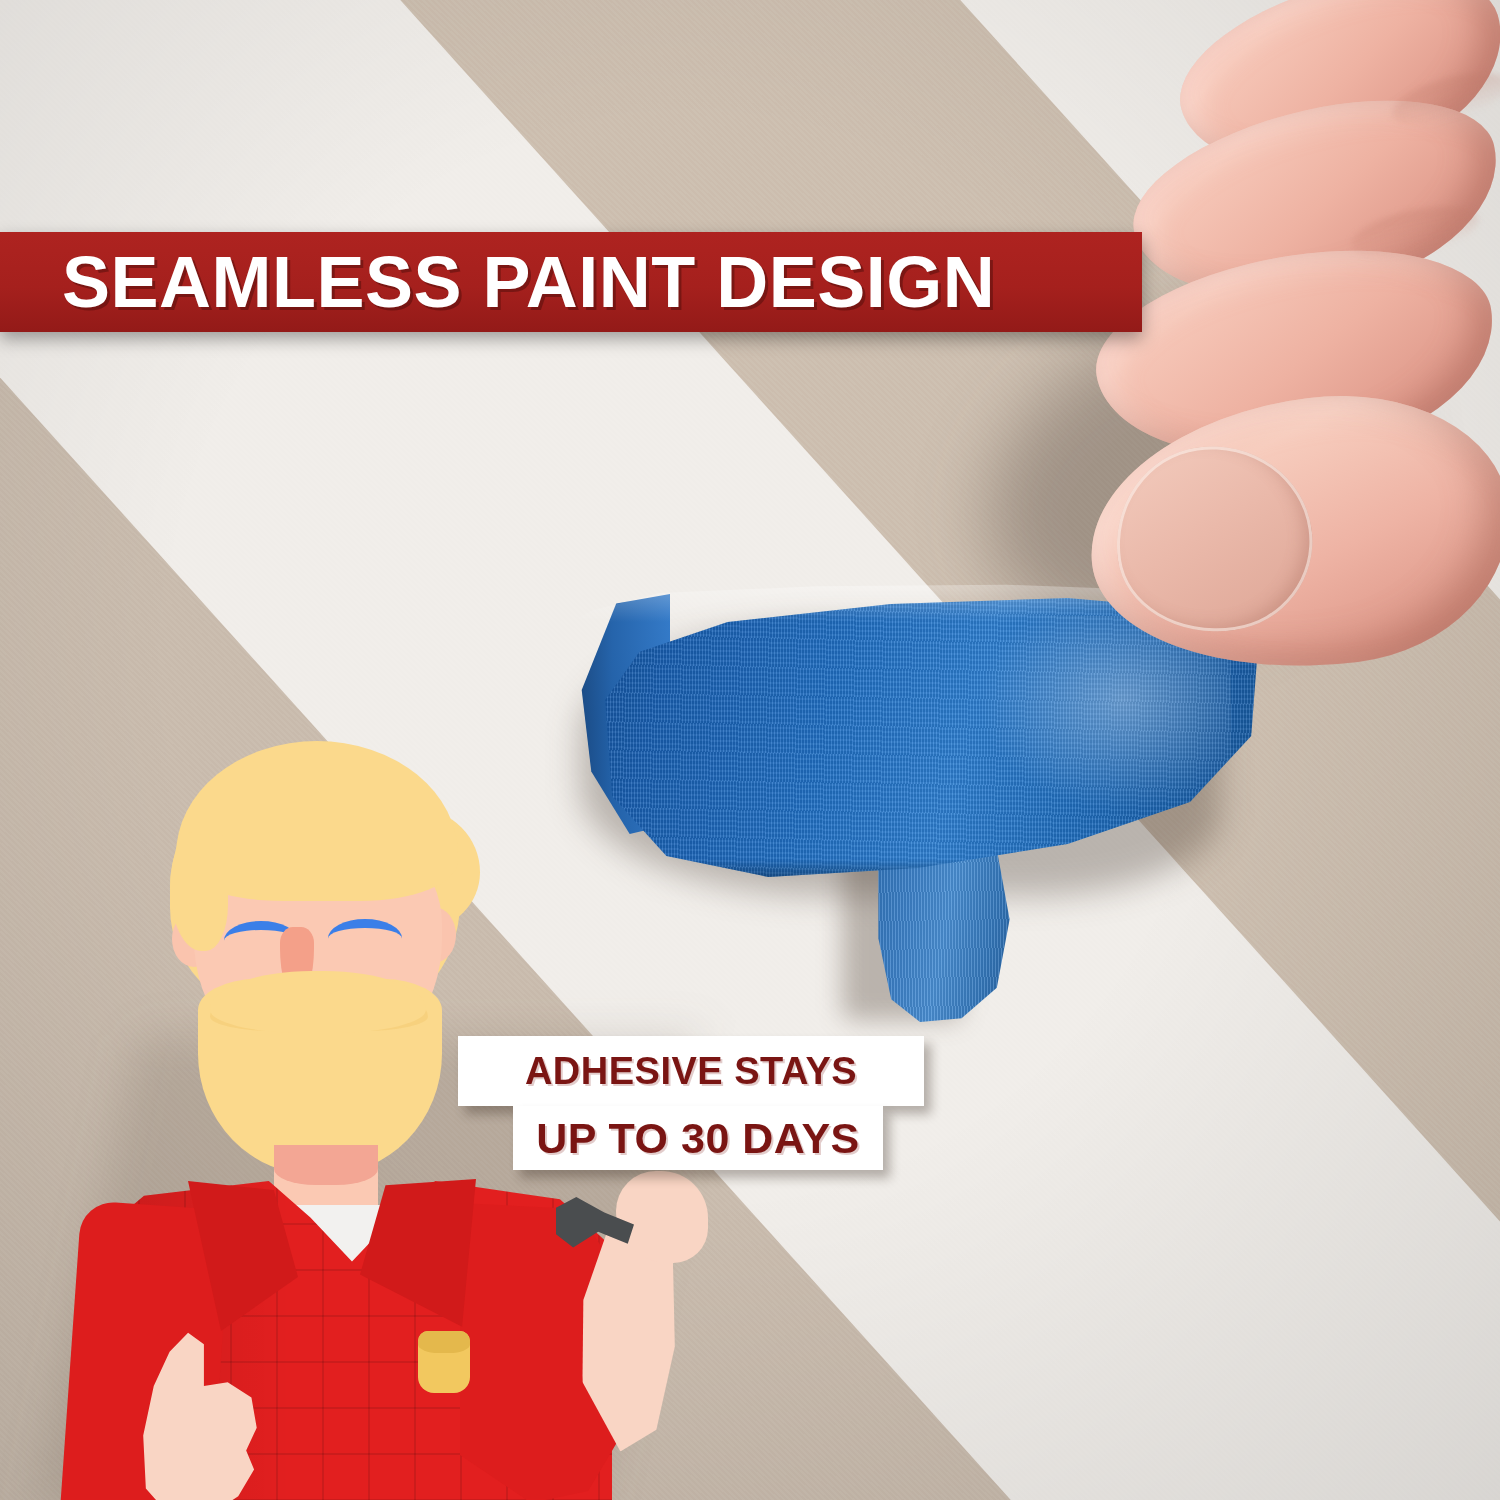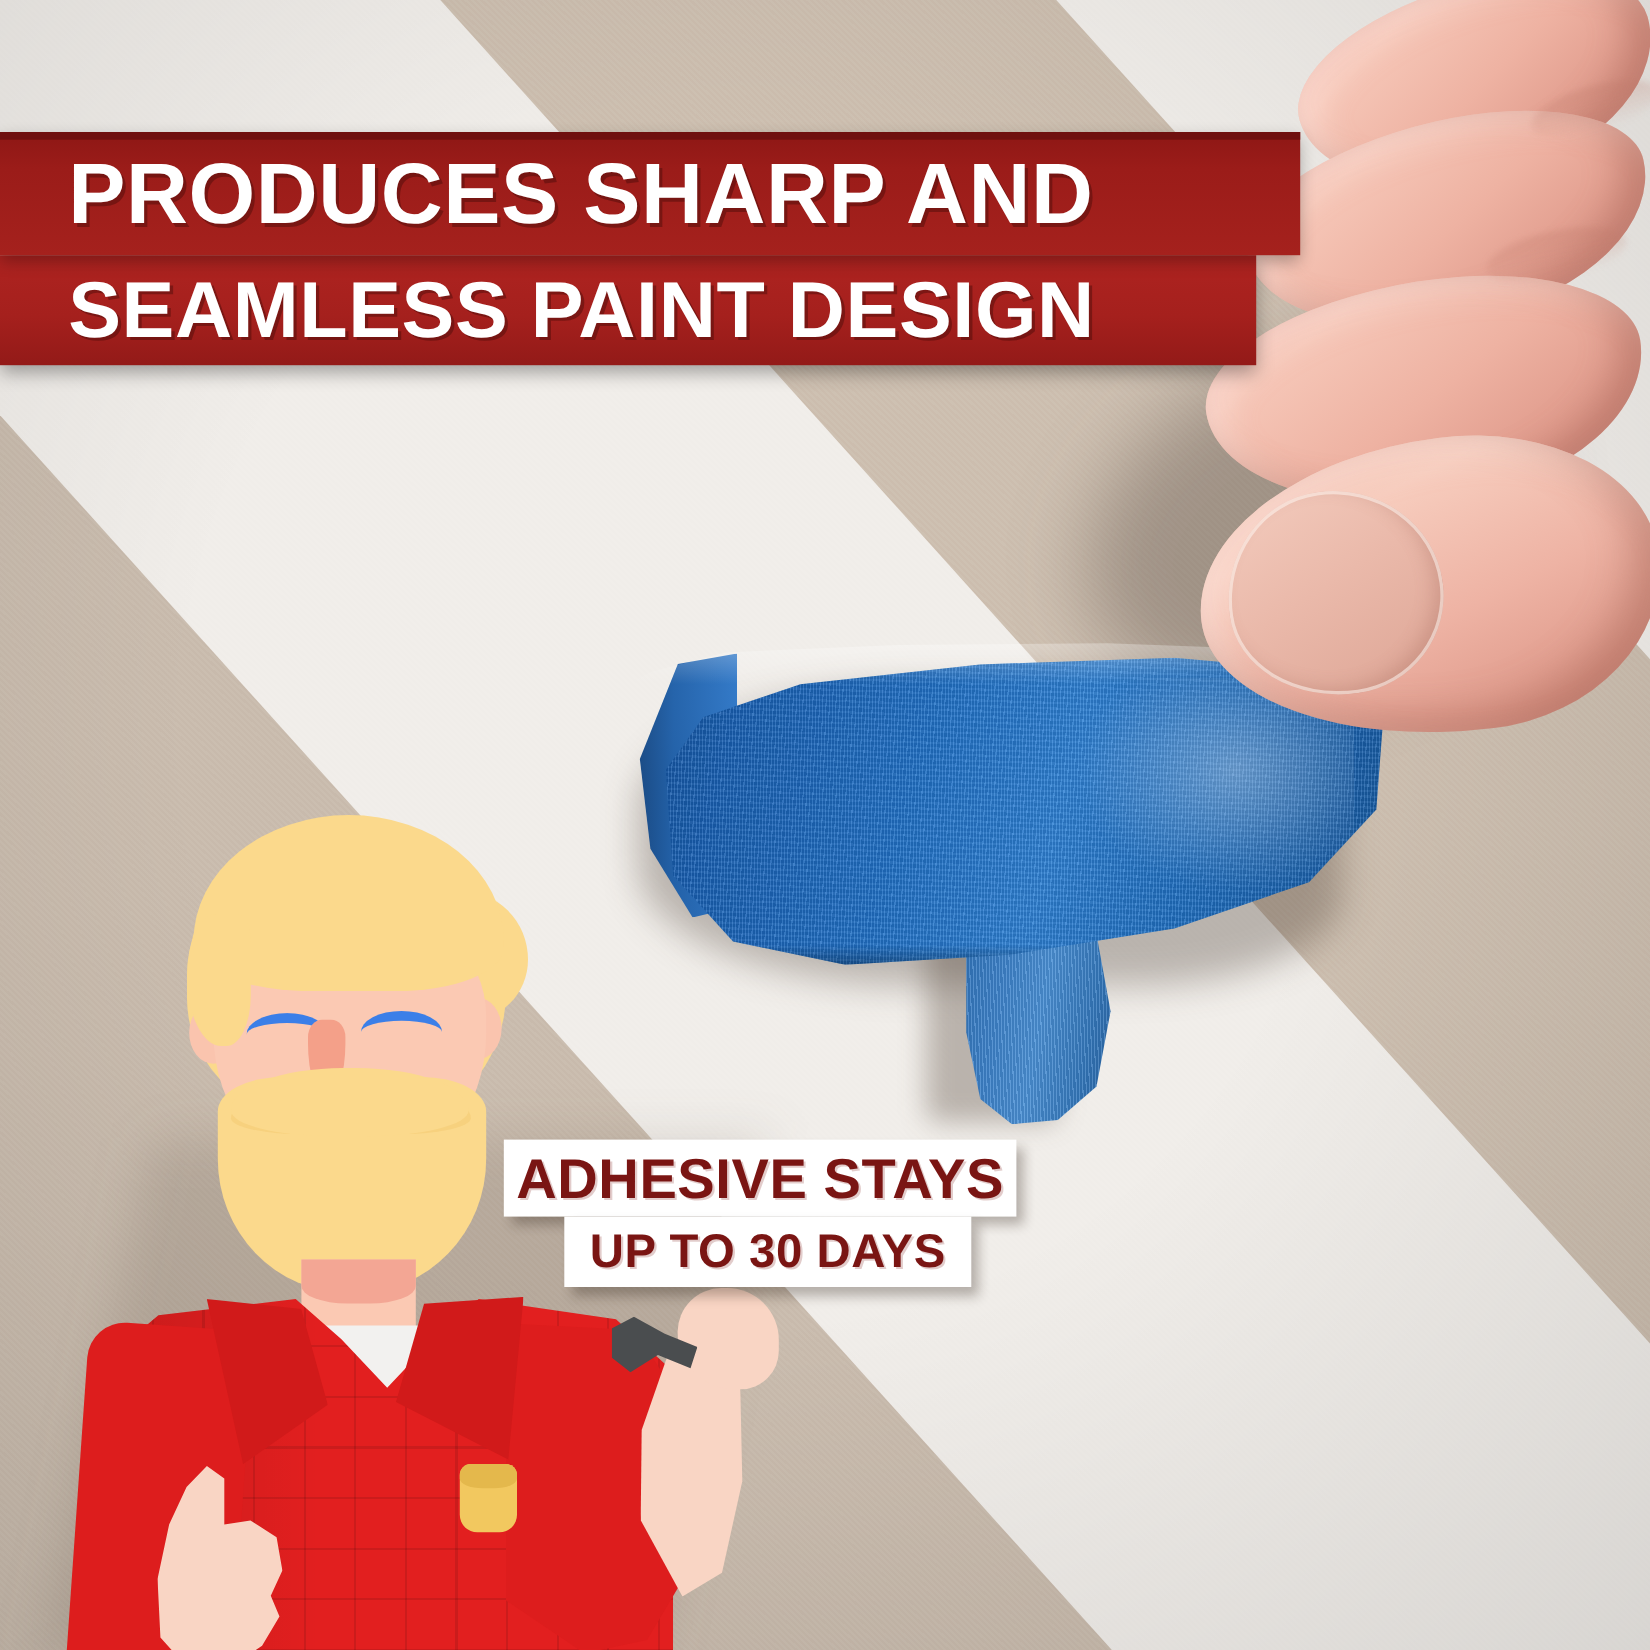--- a/index.html
+++ b/index.html
@@ -313,21 +313,21 @@
     background:#fff;
     color:#7a1513;
     font-weight:bold;
     display:flex;align-items:center;justify-content:center;
     white-space:nowrap;
     box-shadow:7px 8px 10px rgba(40,26,18,.30);
     z-index:7;
   }
   .plaque-1{
     left:458px;top:1036px;width:466px;height:70px;
-    font-size:51px;letter-spacing:.5px;
+    font-size:38px;letter-spacing:.5px;
     text-shadow:2px 2px 0 rgba(122,21,19,.22);
   }
   .plaque-2{
     left:513px;top:1106px;width:370px;height:64px;
     font-size:43px;letter-spacing:.5px;
     text-shadow:2px 2px 0 rgba(122,21,19,.22);
   }
 </style>
 </head>
 <body>
@@ -402,23 +402,20 @@
     <div class="collar-r"></div>
     <div class="pocket"></div>
     <div class="pocket-fold"></div>
 
     <div class="thumbsup"></div>
     <div class="arm-r"></div>
     <div class="hand-r"></div>
     <div class="watch"></div>
   </div>
 
-  <div class="banner banner-1">
-    <span>PRODUCES SHARP AND</span>
-  </div>
   <div class="banner banner-2">
     <span>SEAMLESS PAINT DESIGN</span>
   </div>
 
   <div class="plaque plaque-1">
     <span>ADHESIVE STAYS</span>
   </div>
   <div class="plaque plaque-2">
     <span>UP TO 30 DAYS</span>
   </div>

